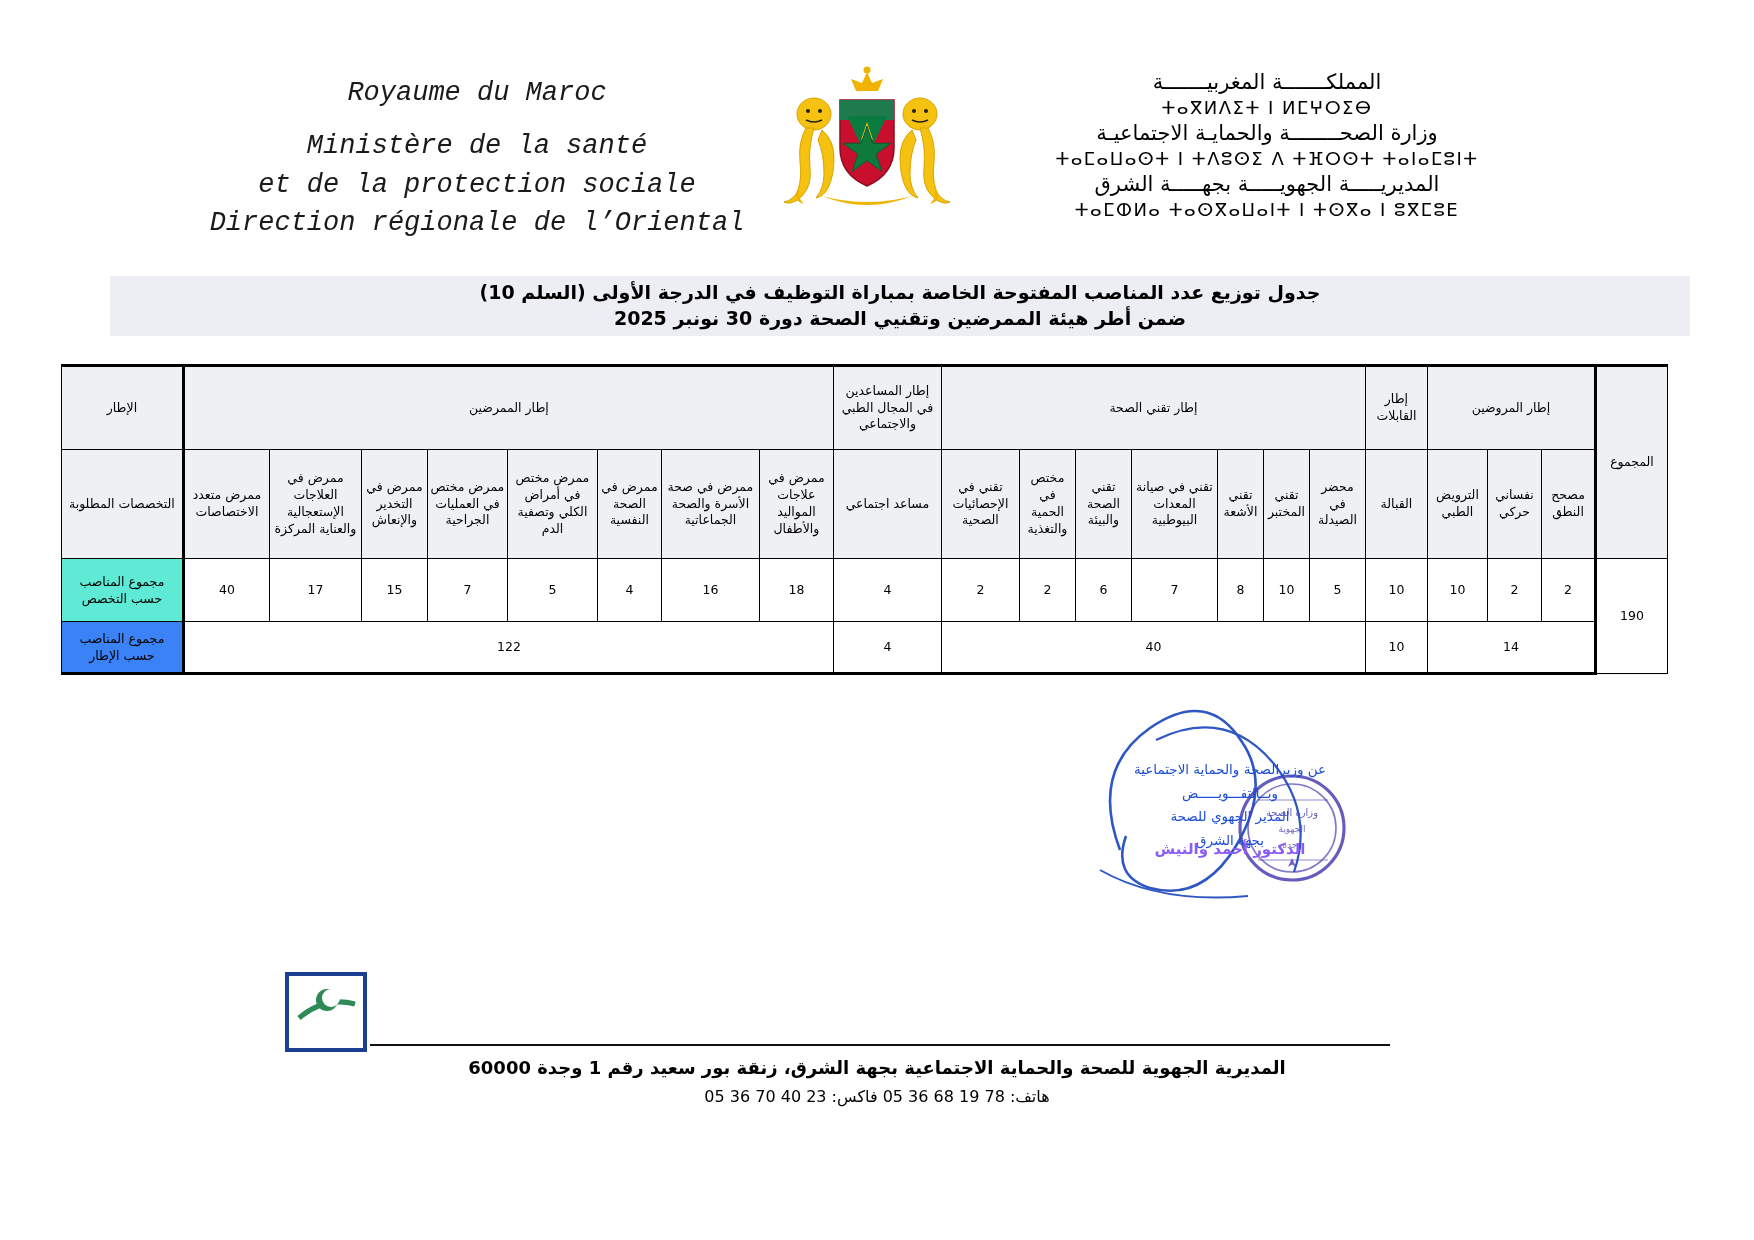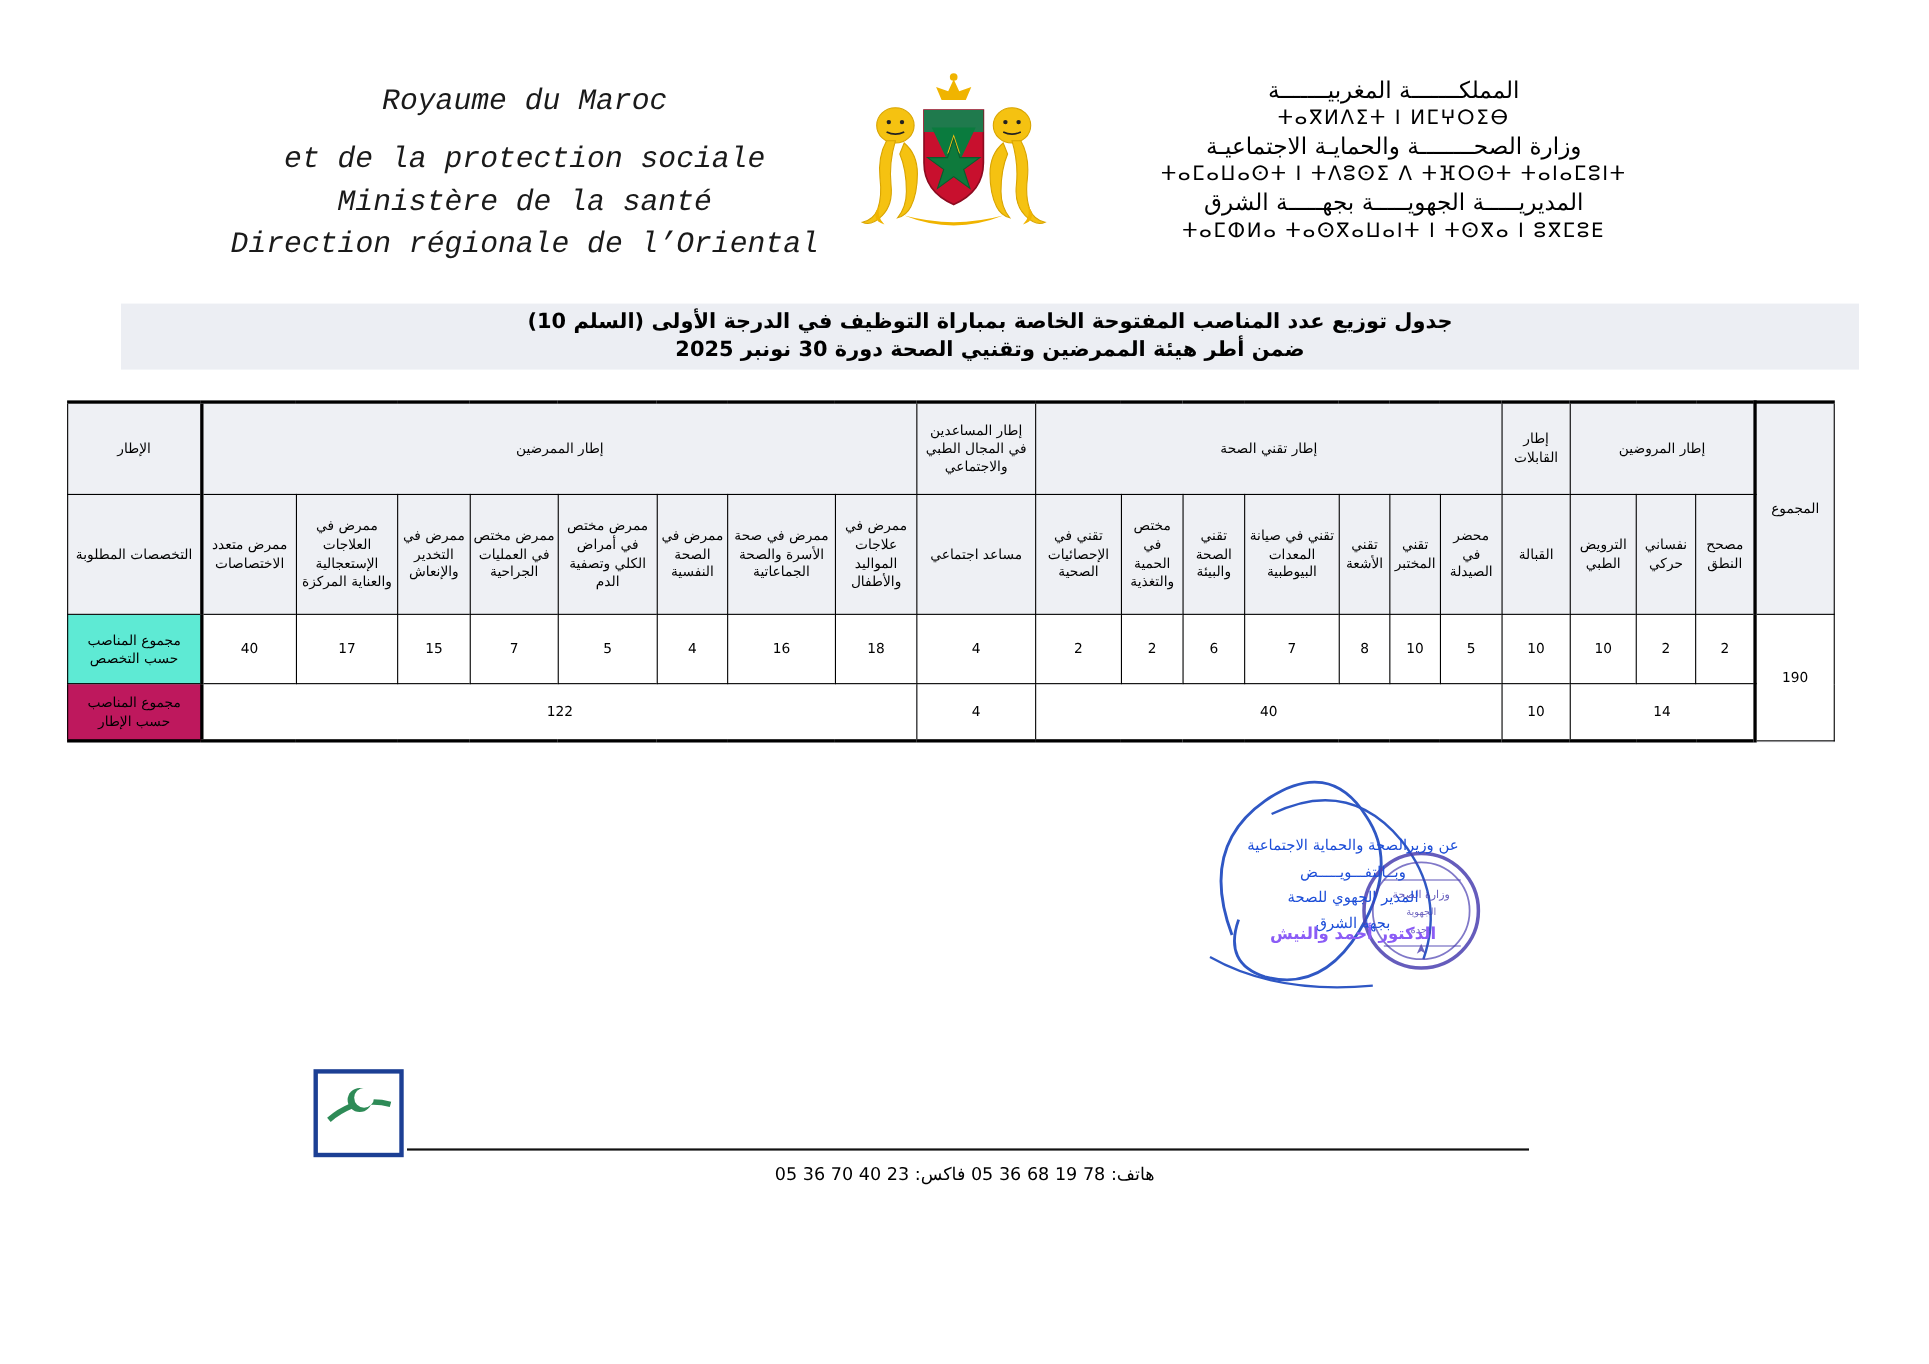--- a/index.html
+++ b/index.html
@@ -87,21 +87,21 @@
   }
   .outer-l{border-left:3px solid #000 !important;}
   .outer-r{border-right:3px solid #000 !important;}
   .thick-t{border-top:3px solid #000 !important;}
   .thick-b{border-bottom:3px solid #000 !important;}
   .grp{height:76px;font-size:13.5px;}
   .sub{height:102px;font-size:12.5px;}
   .datarow td{height:56px;font-size:16px;background:#fff;font-family:"Liberation Serif",serif;}
   .datarow td.lbl{font-size:12.5px;font-family:"DejaVu Sans",sans-serif;background:#5eead4;line-height:1.4;}
   .sumrow td{height:44px;font-size:16px;background:#fff;font-family:"Liberation Serif",serif;}
-  .sumrow td.lbl{font-size:12.5px;font-family:"DejaVu Sans",sans-serif;background:#be185d;line-height:1.4;}
+  .sumrow td.lbl{font-size:12.5px;font-family:"DejaVu Sans",sans-serif;background:#3b82f6;line-height:1.4;}
   .totalcell{font-size:19px;font-family:"Liberation Serif",serif;background:#fff;}
   .rightlbl{width:122px;background:#eef0f4;}
   
   .sig{
     position:absolute;top:700px;left:1060px;width:360px;height:230px;
     direction:rtl;text-align:center;
     color:#2f57c4;
   }
   .sig-lines{
     position:absolute;top:58px;left:20px;width:300px;
@@ -136,22 +136,22 @@
   .foot-txt .f1{font-size:18px;font-weight:bold;line-height:1.6;}
   .foot-txt .f2{font-size:16px;line-height:1.7;}
 </style>
 </head>
 <body>
 
 <div class="header">
 
   <div class="hdr-fr">
     <div class="l1">Royaume du Maroc</div>
+    <div>Ministère de la santé</div>
     <div>et de la protection sociale</div>
-    <div>Ministère de la santé</div>
     <div>Direction régionale de l’Oriental</div>
   </div>
 
   <div class="hdr-emblem">
     <svg width="230" height="160" viewBox="0 0 230 160" aria-hidden="true">
 
       <path d="M115 6 l5 11 11 -4 -5 12 h-22 l-5 -12 11 4z" fill="#f0b400"></path>
       <circle cx="115" cy="4" r="3.5" fill="#f0b400"></circle>
 
       <g fill="#f5c211" stroke="#d8a400" stroke-width="1">
@@ -331,15 +331,16 @@
   <div class="foot-logo">
     <svg width="74" height="72" viewBox="0 0 74 72" aria-hidden="true">
       <rect x="4" y="4" width="66" height="64" fill="#ffffff"></rect>
       <path d="M10 42 q26 -22 56 -14" fill="none" stroke="#2e8b57" stroke-width="5"></path>
       <circle cx="38" cy="24" r="11" fill="#2e8b57"></circle>
       <circle cx="42" cy="22" r="9" fill="#ffffff"></circle>
     </svg>
   </div>
   <div class="foot-rule"></div>
   <div class="foot-txt">
+    <div class="f1">المديرية الجهوية للصحة والحماية الاجتماعية بجهة الشرق، زنقة بور سعيد رقم 1 وجدة 60000</div>
     <div class="f2">هاتف: 78 19 68 36 05 فاكس: 23 40 70 36 05</div>
   </div>
 </div>
 
 </body></html>

